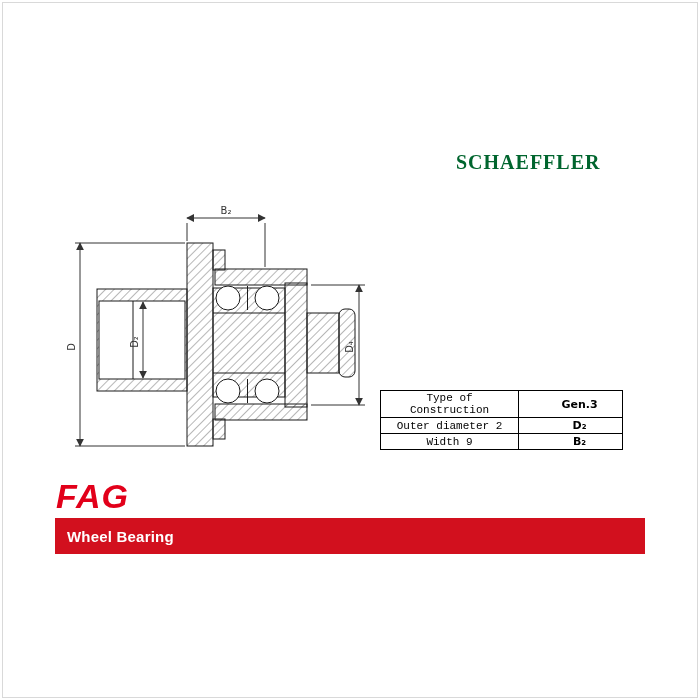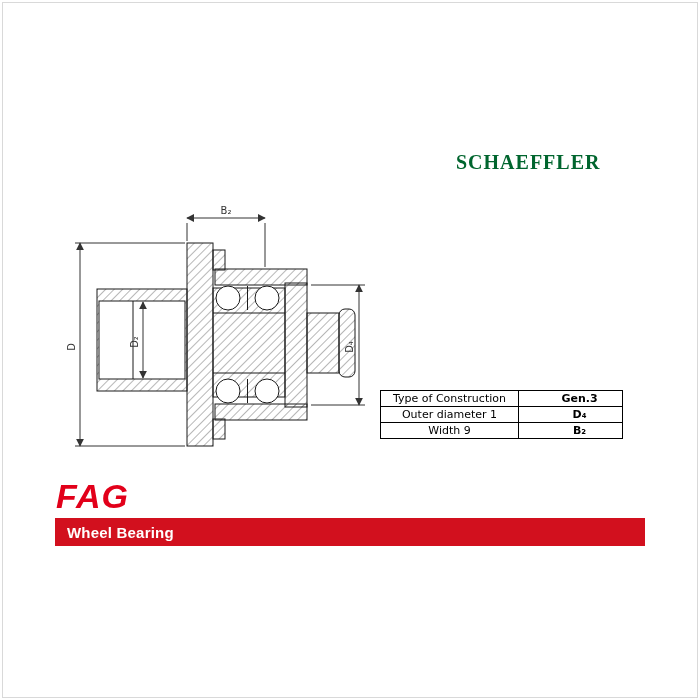--- a/index.html
+++ b/index.html
@@ -18,33 +18,33 @@
   svg text { font-family:"DejaVu Sans", sans-serif; font-size:10px; fill:#333; }
 
   .spec-table {
     position:absolute; left:380px; top:390px;
     border-collapse:collapse; font-size:11px; color:#000;
   }
   .spec-table td {
     border:1px solid #000; text-align:center; padding:1px 4px;
     height:15px; font-family:"DejaVu Sans", sans-serif;
   }
-  .spec-table td.c1 { width:138px; }
+  .spec-table td.c1 { width:138px;font-family:Liberation Mono, monospace; }
   .spec-table td.c2 { width:104px; font-weight:bold;padding-left:22px; }
 
   .fag {
     position:absolute; left:56px; top:460px;
     font-size:34px; font-weight:bold; font-style:italic;
     letter-spacing:1px; color:var(--fag-red, #e2001a);
     font-family:"Liberation Sans", sans-serif;
     margin-top:17px;
   }
 
   .banner {
-    position:absolute; left:55px; top:518px; width:590px; height:28px;
+    position:absolute; left:55px; top:518px; width:590px; height:36px;
     background:var(--banner-red, #d2101e);
     display:flex; align-items:center;
   }
   .banner span {
     color:#fff; font-weight:bold; font-size:15px; padding-left:12px; letter-spacing:.2px;
   }
 </style>
 </head>
 <body>
 
@@ -105,22 +105,22 @@
   </g>
 </svg>
 
 <table class="spec-table">
   <tbody>
     <tr>
       <td class="c1">Type of Construction</td>
       <td class="c2">Gen.3</td>
     </tr>
     <tr>
-      <td class="c1">Outer diameter 1</td>
-      <td class="c2">D₄</td>
+      <td class="c1">Outer diameter 2</td>
+      <td class="c2">D₂</td>
     </tr>
     <tr>
       <td class="c1">Width 9</td>
       <td class="c2">B₂</td>
     </tr>
   </tbody>
 </table>
 
 <div class="fag">FAG</div>
 

